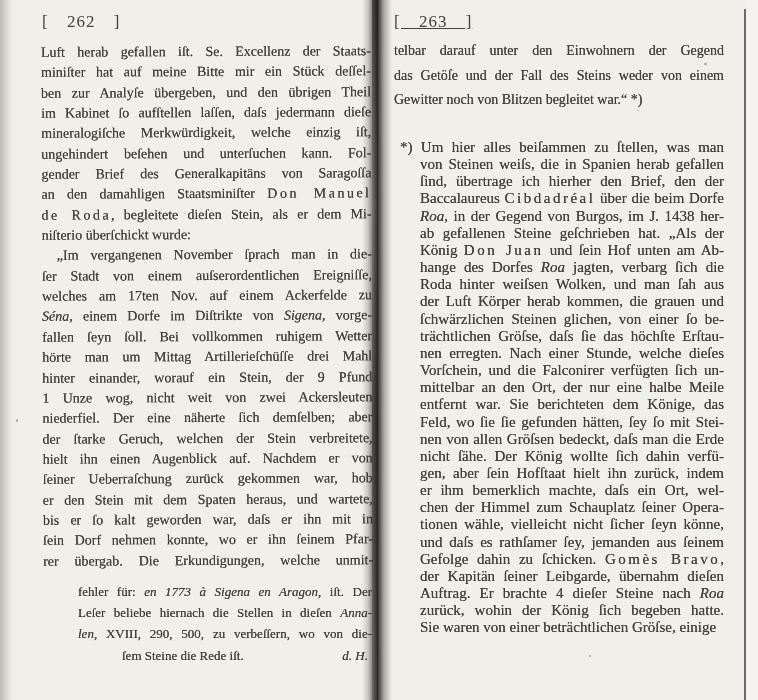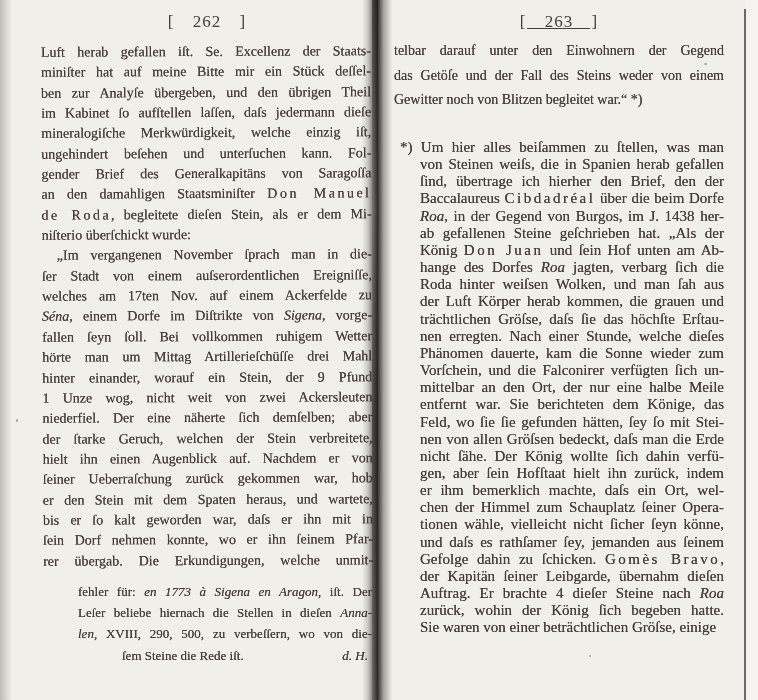--- a/index.html
+++ b/index.html
@@ -18,21 +18,21 @@
       rgba(58,56,50,0) 0%,
       rgba(58,56,50,.22) 20%,
       rgba(44,42,38,.72) 42%,
       rgba(34,32,29,.92) 52%,
       rgba(50,48,43,.40) 72%,
       rgba(58,56,50,0) 100%);}
   #gutter:after{content:"";position:absolute;left:10px;top:0;width:6px;height:100%;
     background:linear-gradient(180deg,rgba(20,19,17,.55),rgba(20,19,17,.1) 30%,rgba(20,19,17,.5) 60%,rgba(20,19,17,.2));}
   #edgeline{position:absolute;left:744px;top:9px;width:2px;height:691px;background:var(--edge,#6e6b64);}
 
-  .pagehead{position:absolute;text-align:center;font-size:17px;word-spacing:13px;letter-spacing:1px;}
+  .pagehead{position:absolute;font-size:17px;word-spacing:13px;letter-spacing:1px;}
   #head262{left:42px;top:12px;width:330px;}
   #head263{left:394px;top:12px;width:330px;text-decoration:underline;}
 
   .textblock{position:absolute;text-shadow:0 0 .45px rgba(62,56,48,.85);}
   #main262{left:42px;top:42px;width:330px;font-size:14px;line-height:20.35px;transform:rotate(-.25deg);}
   #fn262  {left:78px;top:581px;width:294px;font-size:13px;line-height:21.2px;}
   #main263{left:394px;top:39px;width:330px;font-size:14px;line-height:24.6px;}
   #fn263  {left:400px;top:139px;width:324px;padding-left:20px;box-sizing:border-box;
            font-size:15px;line-height:17.15px;}
 
@@ -108,23 +108,23 @@
         <div class="tline out">*) Um hier alles beiſammen zu ſtellen, was man</div>
         <div class="tline">von Steinen weiſs, die in Spanien herab gefallen</div>
         <div class="tline">ſind, übertrage ich hierher den Brief, den der</div>
         <div class="tline">Baccalaureus <span class="gesperrt">Cibdadréal</span> über die beim Dorfe</div>
         <div class="tline"><i>Roa</i>, in der Gegend von Burgos, im J. 1438 her-</div>
         <div class="tline">ab gefallenen Steine geſchrieben hat.  „Als der</div>
         <div class="tline">König <span class="gesperrt">Don Juan</span> und ſein Hof unten am Ab-</div>
         <div class="tline">hange des Dorfes <i>Roa</i> jagten, verbarg ſich die</div>
         <div class="tline">Roda hinter weiſsen Wolken, und man ſah aus</div>
         <div class="tline">der Luft Körper herab kommen, die grauen und</div>
+        <div class="tline">ſchwärzlichen Steinen glichen, von einer ſo be-</div>
         <div class="tline">trächtlichen Gröſse, daſs ſie das höchſte Erſtau-</div>
         <div class="tline">nen erregten.  Nach einer Stunde, welche dieſes</div>
-        <div class="tline">Phänomen dauerte, kam die Sonne wieder zum</div>
         <div class="tline">Vorſchein, und die Falconirer verfügten ſich un-</div>
         <div class="tline">mittelbar an den Ort, der nur eine halbe Meile</div>
         <div class="tline">entfernt war.  Sie berichteten dem Könige, das</div>
         <div class="tline">Feld, wo ſie ſie gefunden hätten, ſey ſo mit Stei-</div>
         <div class="tline">nen von allen Gröſsen bedeckt, daſs man die Erde</div>
         <div class="tline">nicht ſähe.  Der König wollte ſich dahin verfü-</div>
         <div class="tline">gen, aber ſein Hofſtaat hielt ihn zurück, indem</div>
         <div class="tline">er ihm bemerklich machte, daſs ein Ort, wel-</div>
         <div class="tline">chen der Himmel zum Schauplatz ſeiner Opera-</div>
         <div class="tline">tionen wähle, vielleicht nicht ſicher ſeyn könne,</div>

